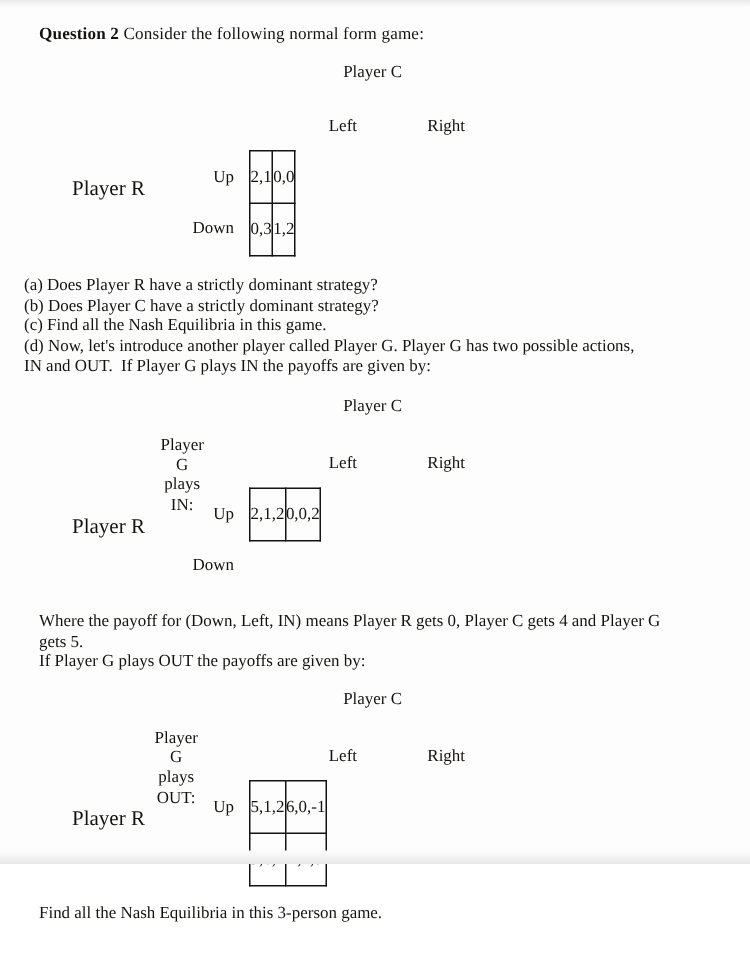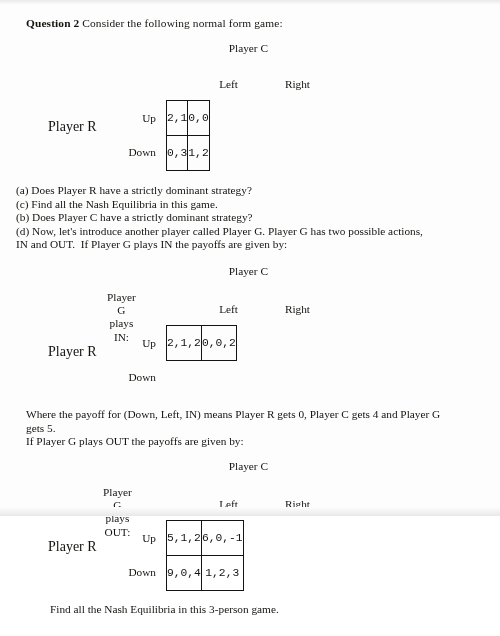--- a/index.html
+++ b/index.html
@@ -13,21 +13,21 @@
     font-family: "Liberation Serif", "DejaVu Serif", serif;
     color: #15130f;
     overflow: hidden;
     position: relative;
   }
   .page {
     position: absolute;
     left: 0;
     top: 0;
     width: 500px;
-    height: 516px;
+    height: 576px;
     background: #fdfdfd;
   }
   .edge-band-top {
     position: absolute;
     left: 0;
     top: 0;
     width: 500px;
     height: 5px;
     background: linear-gradient(to bottom, #e9e9ea 0%, #f6f6f6 60%, #fdfdfd 100%);
   }
@@ -97,41 +97,39 @@
   }
   table.payoff td {
     width: 72px;
     height: 34px;
     border: 1px solid #131313;
     text-align: center;
     vertical-align: middle;
     font-size: 11.3px;
     padding: 0;
     color: #15130f;
-    font-family: Liberation Mono, monospace;
   }
 
   .lines-a {
     position: absolute;
     left: 16px;
     top: 184px;
     width: 460px;
   }
   .lines-b {
     position: absolute;
     left: 26px;
     top: 408px;
     width: 460px;
   }
   .closing {
     position: absolute;
     left: 26px;
     top: 603px;
     font-size: 11.3px;
-    margin-left: 24px;
   }
 </style>
 </head>
 <body>
 
 <div class="page">
 
   <div class="edge-band-top"></div>
 
   <div class="q-head"><span class="bold">Question 2</span><span> Consider the following normal form game:</span></div>
@@ -152,22 +150,22 @@
       <tr>
         <td>0,3</td>
         <td>1,2</td>
       </tr>
     </tbody>
       </table>
   </div>
 
   <div class="lines-a">
     <div class="para">(a) Does Player R have a strictly dominant strategy?</div>
+    <div class="para">(b) Does Player C have a strictly dominant strategy?</div>
     <div class="para">(c) Find all the Nash Equilibria in this game.</div>
-    <div class="para">(b) Does Player C have a strictly dominant strategy?</div>
     <div class="para">(d) Now, let's introduce another player called Player G. Player G has two possible actions,</div>
     <div class="para">IN and OUT.  If Player G plays IN the payoffs are given by:</div>
   </div>
 
   <div class="matrix-block">
     <div class="hdr-playerc" style="left:148px; top:265px;">Player C</div>
     <div class="g-label" style="left:107px; top:291px;">Player G
 plays IN:</div>
     <div class="col-head" style="left:166px; top:303px;">Left</div>
     <div class="col-head" style="left:238px; top:303px;">Right</div>

